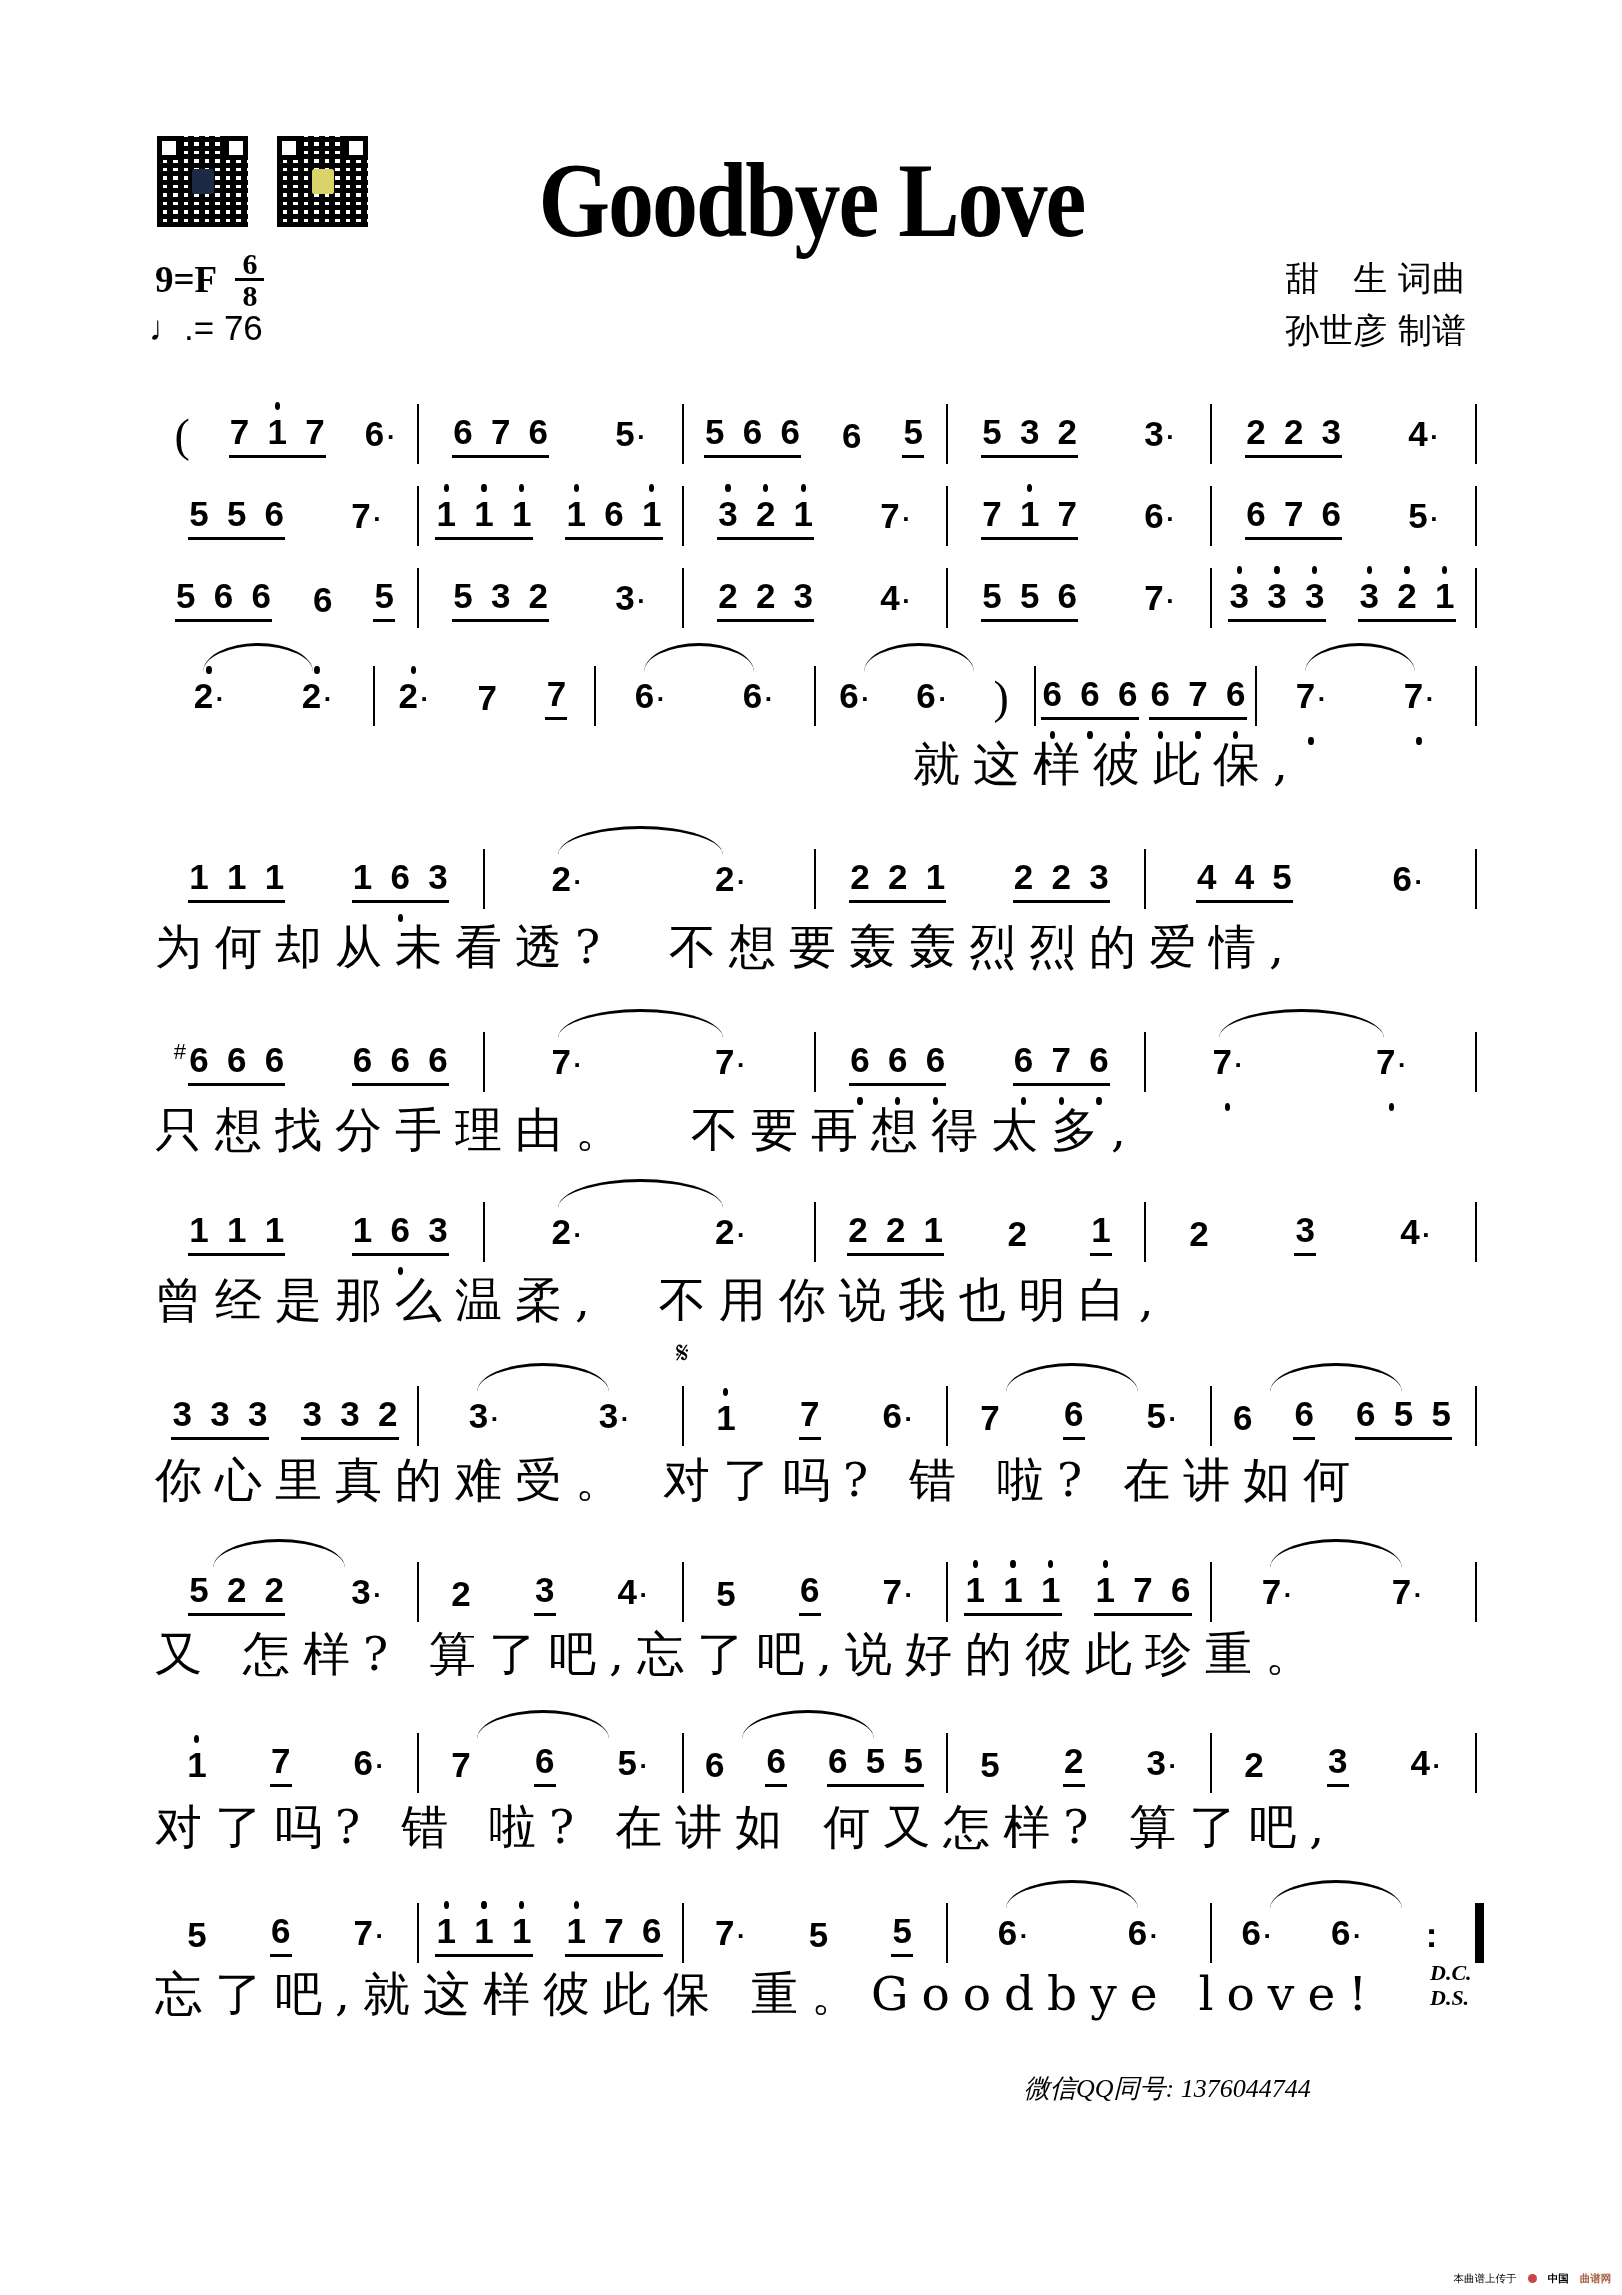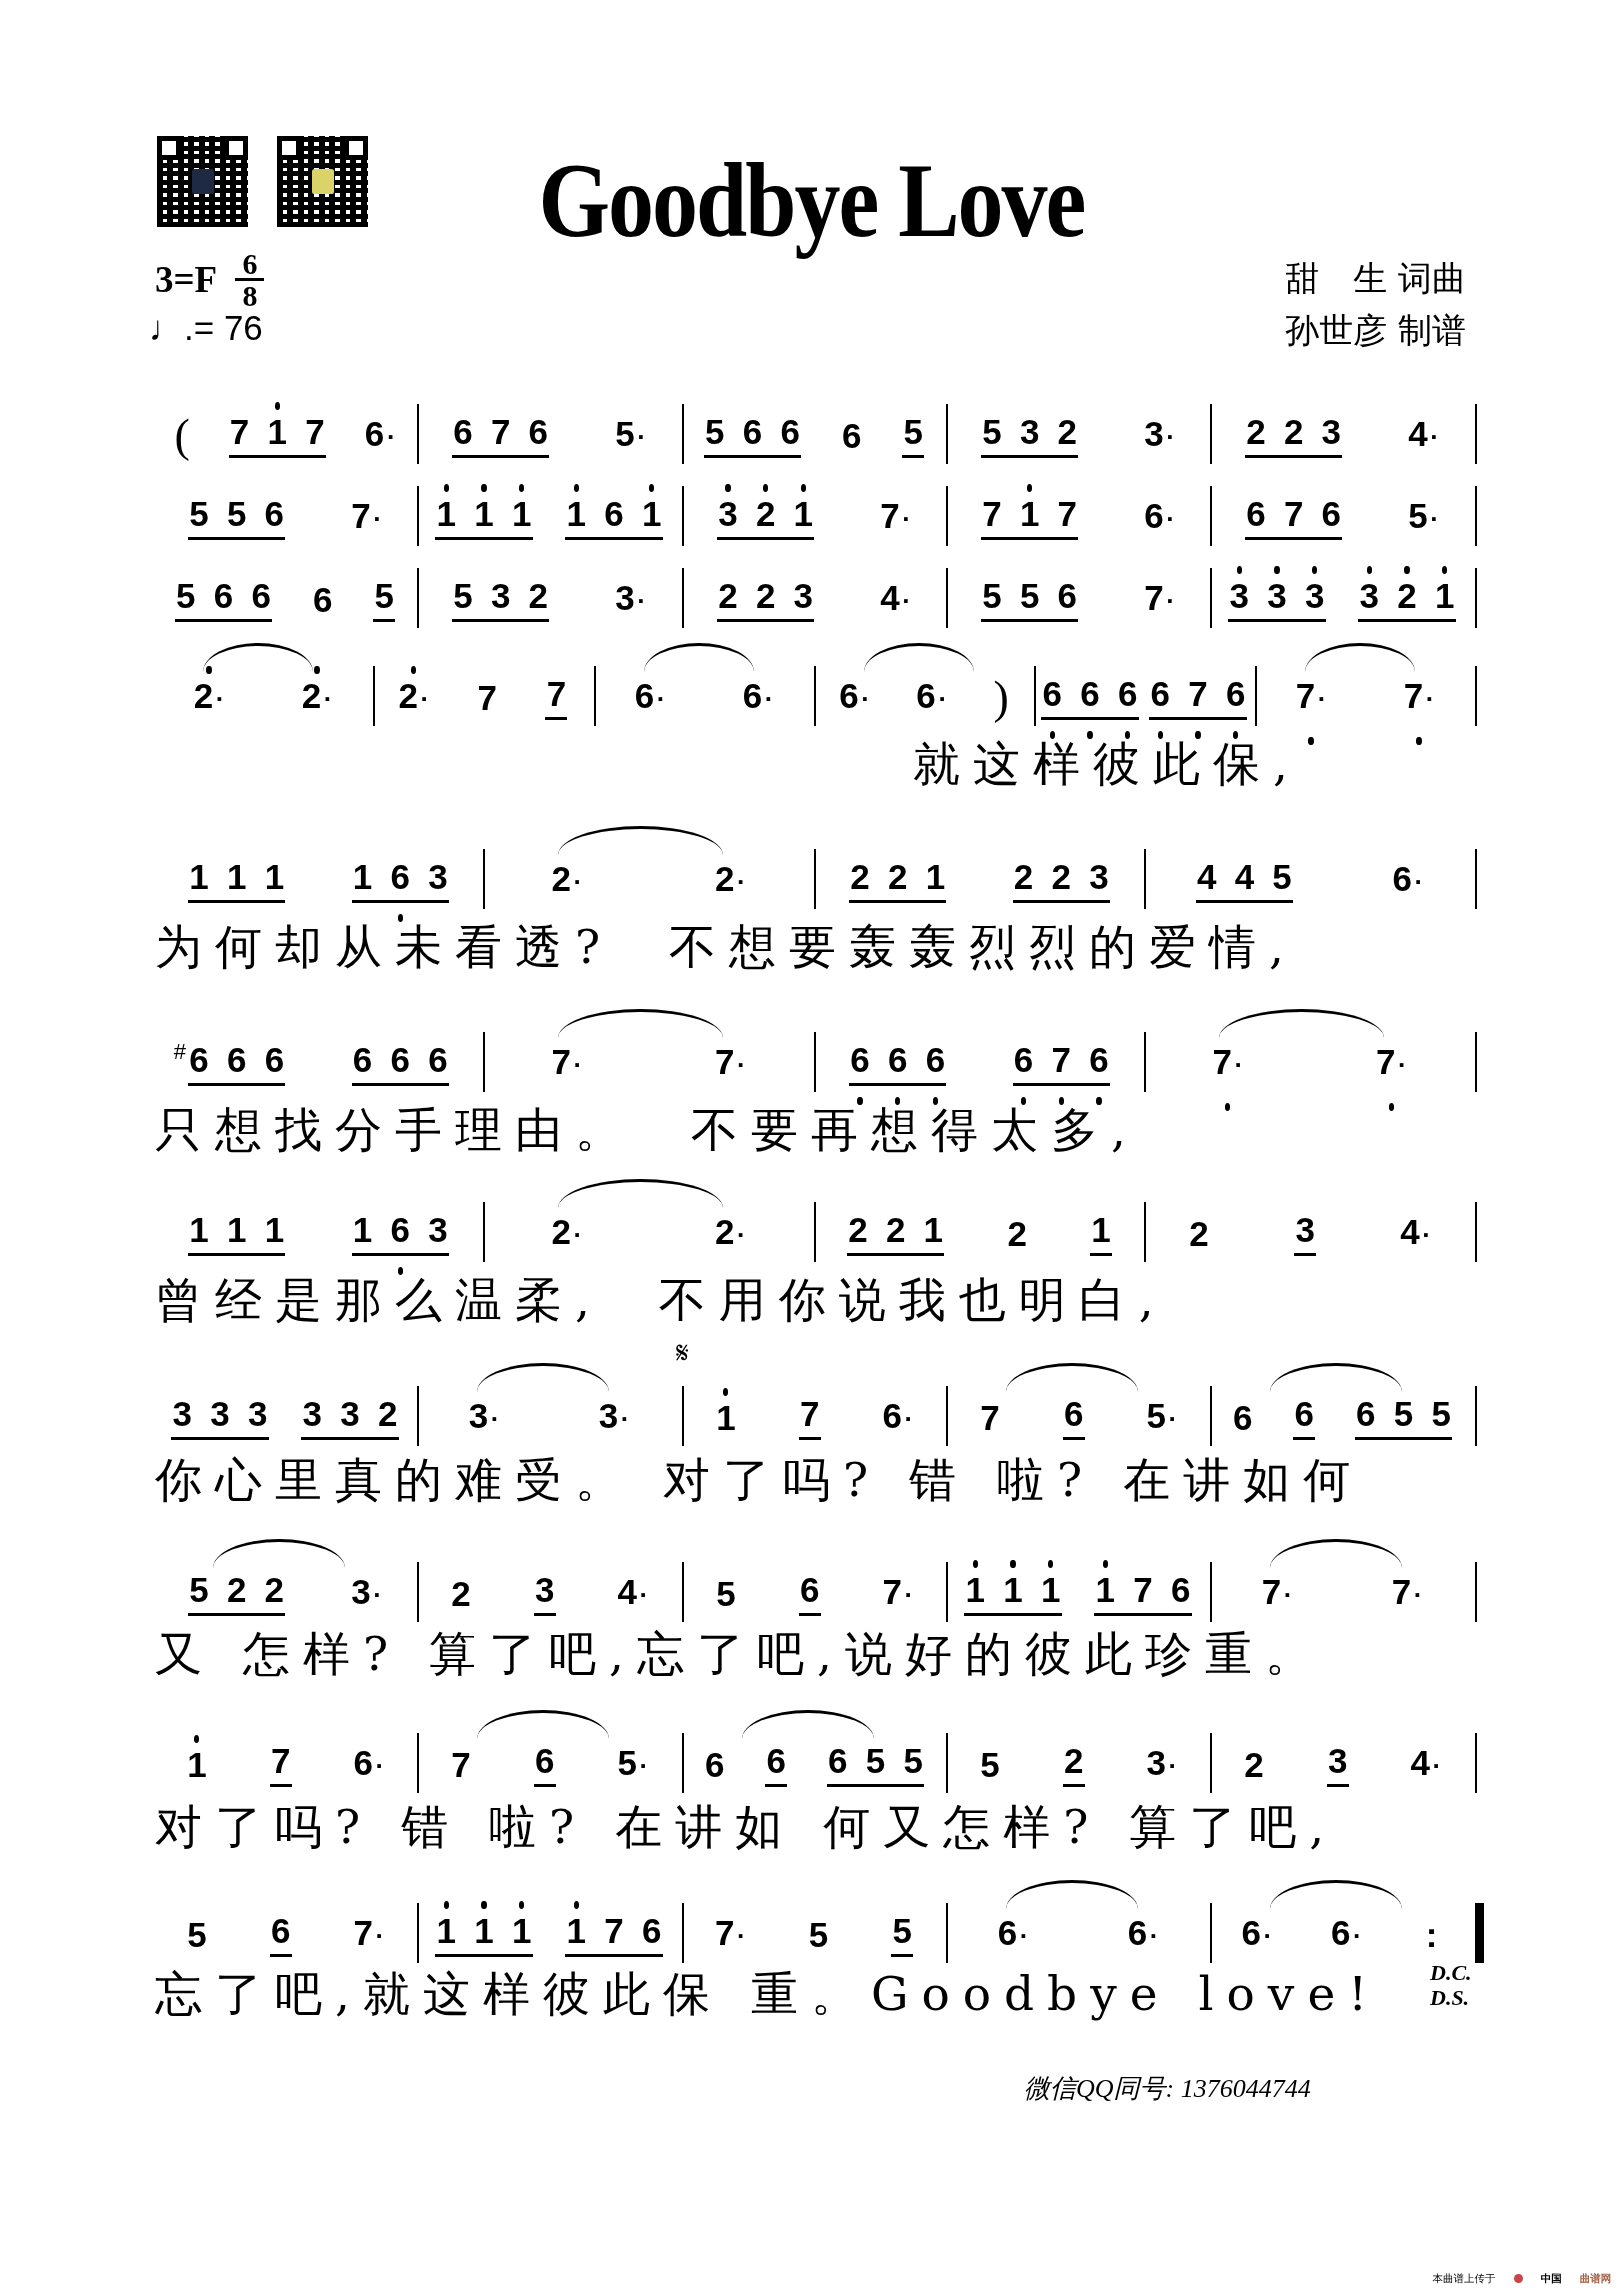--- a/index.html
+++ b/index.html
@@ -32,39 +32,39 @@
   .note .aug { font-size: 26px; margin-left: 2.6px; }
   .note .sharp { position: absolute; left: -14.4px; top: -7.9px; font-size: 22px; font-weight: normal; }
   .group { display: inline-flex; gap: 15.7px; position: relative; padding-bottom: 7.9px; }
   .group.u1::after { content: ""; position: absolute; left: 0; right: 0; bottom: 0; height: 3.3px; background: #000; }
   .tie { position: absolute; height: 26px; border-top: 3.9px solid #000; border-radius: 50% 50% 0 0 / 100% 100% 0 0; }
   .paren { font-family: "Liberation Serif", serif; font-size: 46px; font-weight: normal; }
   .lyric { position: absolute; left: 155px; font-family: "DejaVu Serif", serif; font-size: 47px; letter-spacing: 13px; white-space: pre; }
   .segno { position: absolute; font-family: "DejaVu Serif", serif; font-size: 30px; }
   .dcds { position: absolute; left: 1430px; top: 1960px; font-family: "Liberation Serif", serif; font-style: italic; font-weight: bold; font-size: 22px; line-height: 25px; }
   .contact { position: absolute; left: 1024px; top: 2071px; font-family: "Liberation Serif", serif; font-style: italic; font-size: 26px; }
-  .footer { position: absolute; right: 11.8px; bottom: 9.2px; font-size: 10.5px; font-family: Liberation Serif, serif; display: flex; align-items: center; gap: 18px; }
+  .footer { position: absolute; right: 11.8px; bottom: 9.2px; font-size: 10.5px; font-family: Liberation Serif, serif; display: flex; align-items: center; gap: 11px; }
   .footer .logo-mark { width: 9.2px; height: 9.2px; border-radius: 50%; background: #c8454a; display: inline-block; }
   .footer .brand { font-weight: bold; }
   .footer .brand-accent { color: #a5644a; font-weight: bold; }
 </style>
 </head>
 <body>
 
 <div class="qr qr1">
     <div class="qr-center"></div>
   </div>
 <div class="qr qr2">
     <div class="qr-center"></div>
   </div>
 
 <div class="title">Goodbye Love</div>
 
 <div class="key">
-  <span>3=F</span>
+  <span>9=F</span>
   <span class="frac">
     <span>6</span>
     <span class="bar"></span>
     <span>8</span>
   </span>
 </div>
 <div class="tempo">
   <span>♩.</span><span>= 76</span>
 </div>
 

